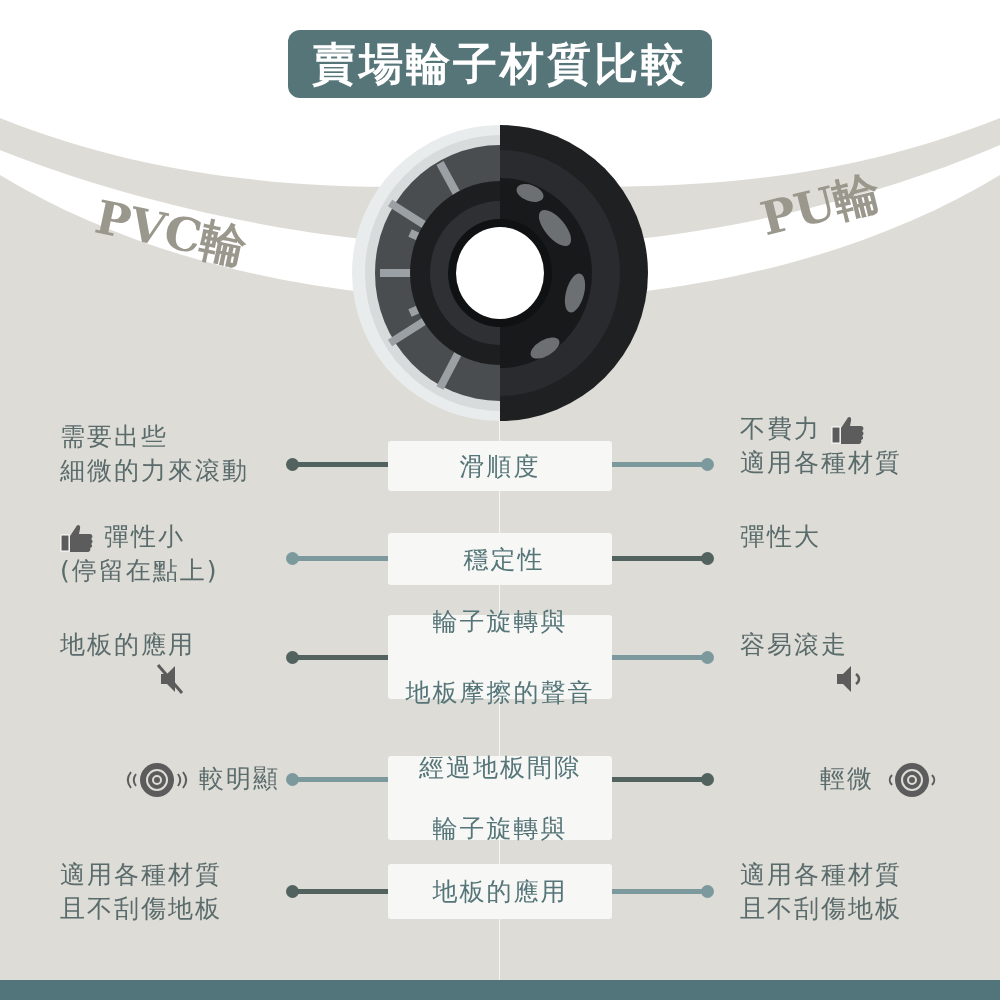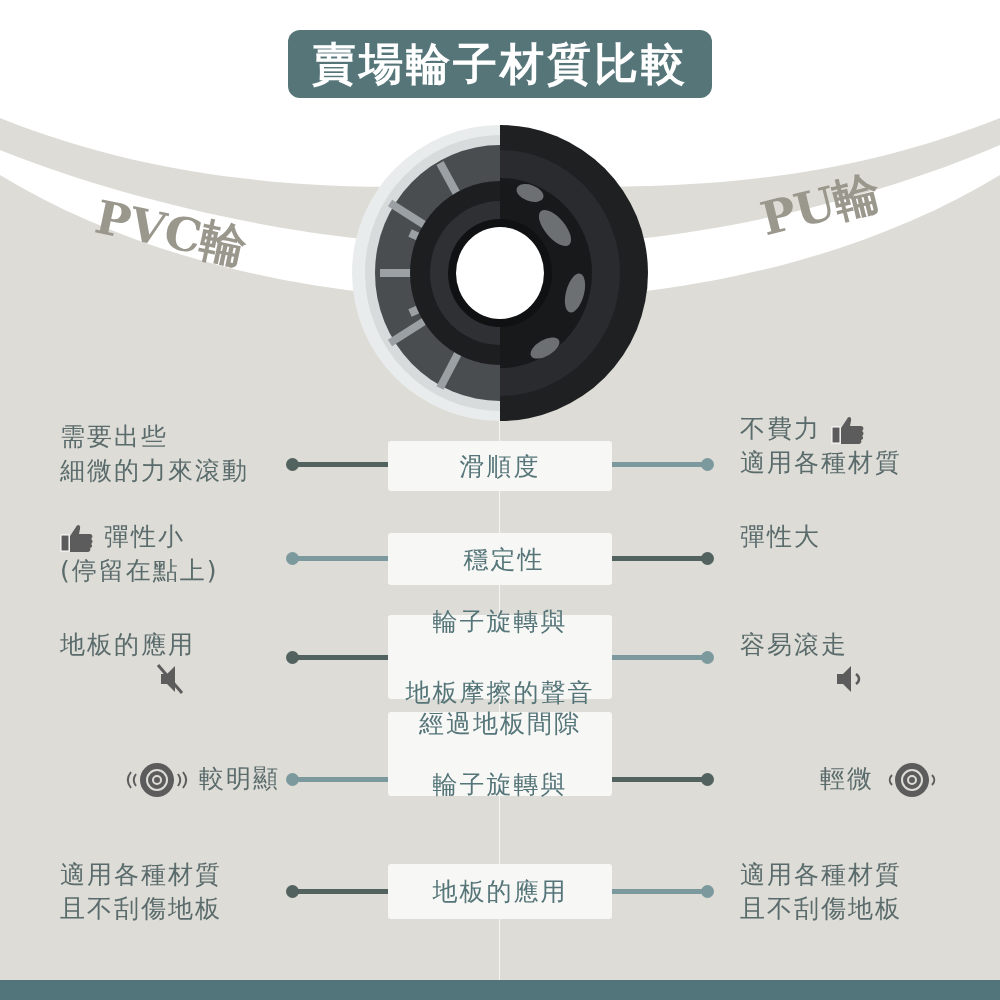--- a/index.html
+++ b/index.html
@@ -214,21 +214,21 @@
       <circle cx="32" cy="20" r="10" fill="none" stroke="#dedcd6" stroke-width="2"></circle>
       <circle cx="32" cy="20" r="4" fill="none" stroke="#dedcd6" stroke-width="2"></circle>
       <path d="M53,14 C56,18 56,22 53,26" stroke="#5c5c5c" stroke-width="2" fill="none"></path>
       <path d="M58,12 C62,17 62,23 58,28" stroke="#5c5c5c" stroke-width="2" fill="none"></path>
     </svg>
     <span>較明顯</span>
   </div>
   <div class="connector light left-conn" style="top:777px;">
       <span class="dot light"></span>
     </div>
-  <div class="center-box" style="top:712px; height:84px;gap:28px;">
+  <div class="center-box" style="top:756px; height:84px;gap:28px;">
     <div>經過地板間隙</div>
     <div>輪子旋轉與</div>
   </div>
   <div class="connector dark right-conn" style="top:777px;">
       <span class="dot dark"></span>
     </div>
   <div class="side-text" style="left:820px; top:760px; width:180px; text-align:left;">
     <span>輕微</span>
     <svg class="icon-inline" width="56" height="40" viewBox="0 0 56 40">
       <path d="M8,15 C5,18 5,22 8,25" stroke="#5c5c5c" stroke-width="2" fill="none"></path>

